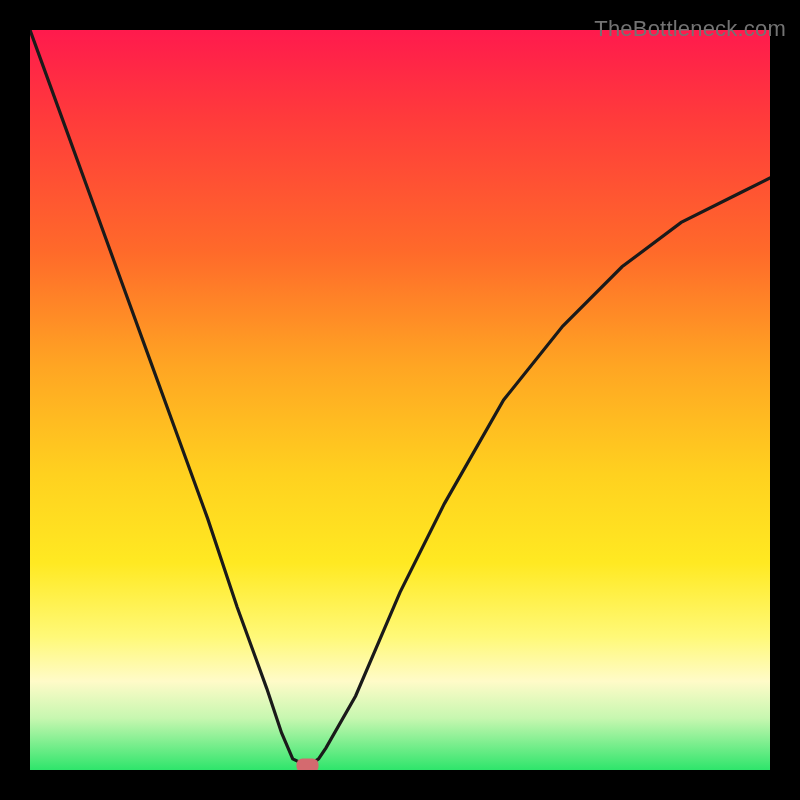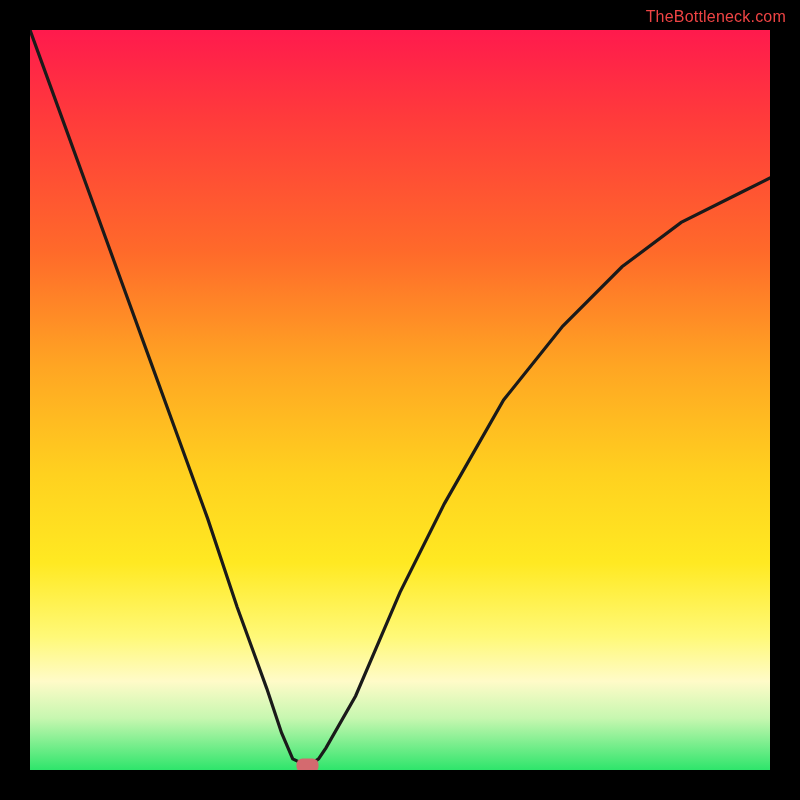--- a/index.html
+++ b/index.html
@@ -47,25 +47,25 @@
     stroke: #1a1a1a;
     stroke-width: 3.2;
     fill: none;
     stroke-linecap: round;
   }
   .marker {
     fill: #d46a6f;
   }
   .watermark {
     position: absolute;
-    top: 8px;
+    top: 16px;
     right: 14px;
-    color: #ef4444;
+    color: #737373;
     font-family: Arial, Helvetica, sans-serif;
-    font-size: 16px;
+    font-size: 22px;
     letter-spacing: 0.2px;
     user-select: none;
   }
 </style>
 </head>
 <body>
 
 <div class="frame">
   <div class="plot-area">
     <svg id="chart-svg" width="740" height="740" viewBox="0 0 740 740">

